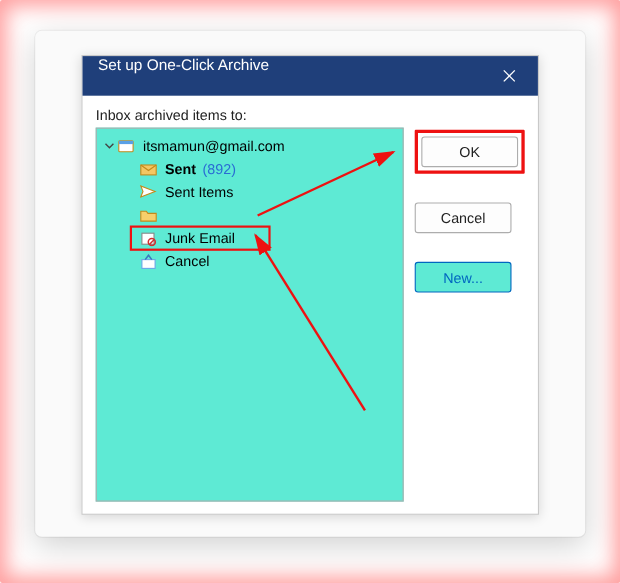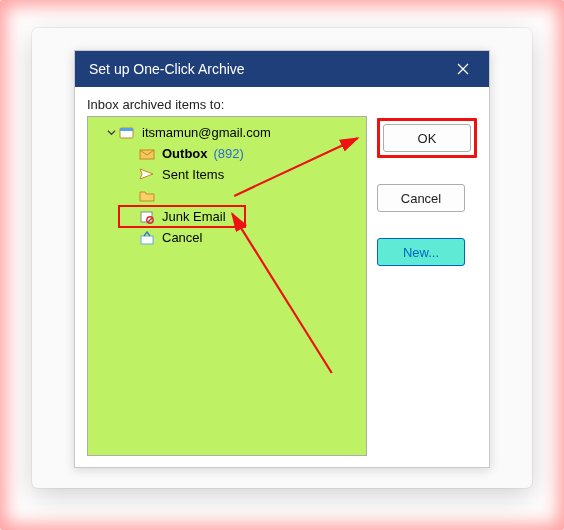--- a/index.html
+++ b/index.html
@@ -39,21 +39,20 @@
     height: 418px;
     background: #fff;
     border: 1px solid #c9c9c9;
     box-shadow: 0 2px 10px rgba(0,0,0,0.15);
   }
   .titlebar {
     height: 36px;
     background: #1f3f7a;
     color: #fff;
     display: flex;
-    align-items: center;
     justify-content: space-between;
     padding: 0 6px 0 14px;
     font-size: 14px;
   }
   .titlebar .close {
     width: 40px;
     height: 36px;
     display: flex;
     align-items: center;
     justify-content: center;
@@ -70,22 +69,22 @@
     margin-bottom: 4px;
   }
   .columns {
     display: flex;
     gap: 10px;
   }
   .tree {
     width: 280px;
     height: 340px;
     border: 1px solid #adadad;
-    background: #bef264;
-    padding: 5px 16px;
+    background: #5eead4;
+    padding: 5px 4px;
     overflow: auto;
     position: relative;
   }
   .buttons {
     display: flex;
     flex-direction: column;
     gap: 26px;
     padding-top: 2px;
   }
   .btn {
@@ -198,21 +197,21 @@
           </div>
 
           <div class="node">
             <span class="spacer" style="width:34px"></span>
             <span class="folder-icon">
               <svg width="16" height="13" viewBox="0 0 16 13">
                   <rect x="1" y="3" width="14" height="9" fill="#f5c762" stroke="#c48a1b"></rect>
                   <polyline points="1,3 8,8 15,3" fill="none" stroke="#c48a1b"></polyline>
                 </svg>
             </span>
-            <span class="nodetext bold">Outbox</span>
+            <span class="nodetext bold">Sent</span>
             <span class="count">(892)</span>
           </div>
 
 
           <div class="node">
             <span class="spacer" style="width:34px"></span>
             <span class="folder-icon">
               <svg width="16" height="13" viewBox="0 0 16 13">
                   <polygon points="1,11 14,6 1,1 3,6" fill="#fff" stroke="#c48a1b"></polygon>
                 </svg>

